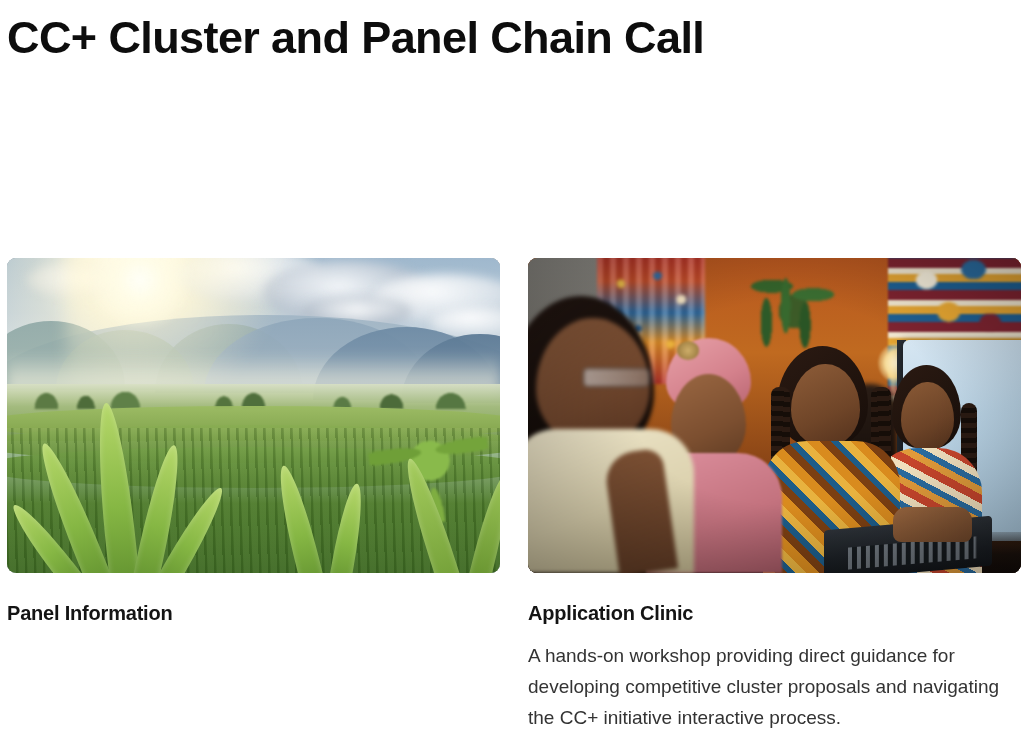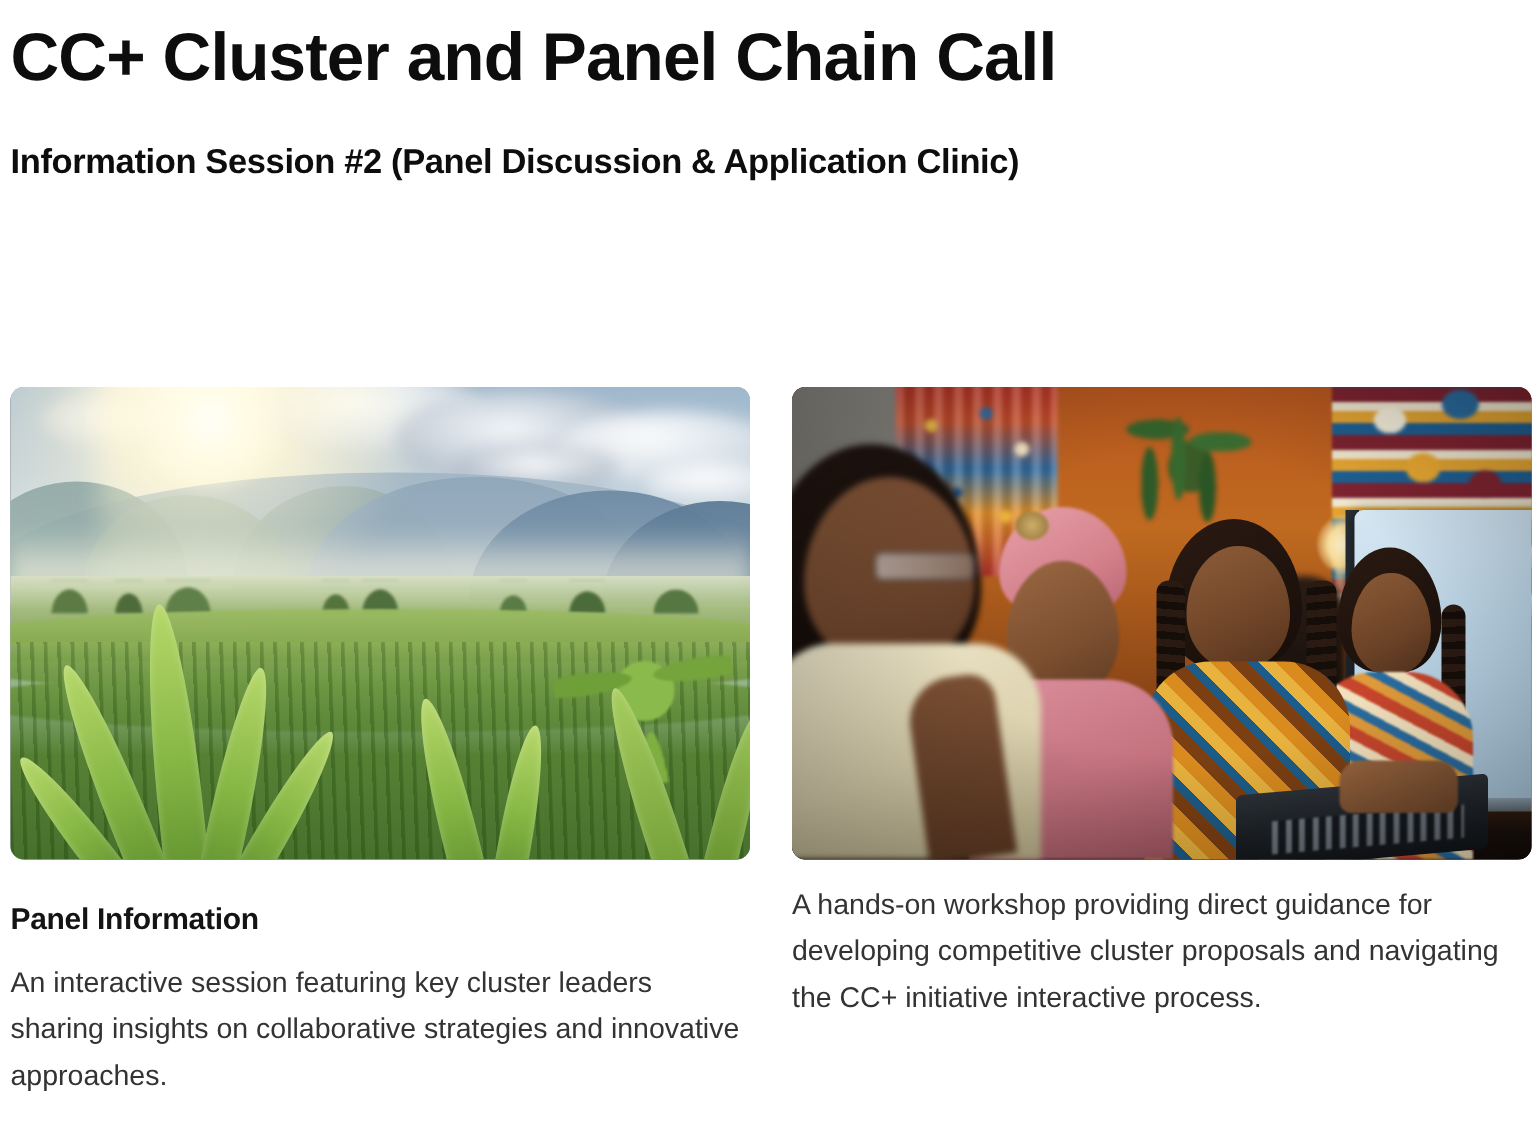--- a/index.html
+++ b/index.html
@@ -374,21 +374,20 @@
     position: absolute; inset: 0;
     background: radial-gradient(ellipse at 52% 46%, rgba(0,0,0,0) 42%, rgba(0,0,0,0.34) 100%);
   }
 </style>
 </head>
 <body>
 
 <div class="page">
 
   <h1 class="title">CC+ Cluster and Panel Chain Call</h1>
-  <h2 class="subtitle">Information Session #2 (Panel Discussion &amp; Application Clinic)</h2>
 
   <div class="cards">
 
     <div class="card">
       <div class="thumb">
         <div class="scene-farm">
           <div class="farm-sky"></div>
           <div class="cloud cl5"></div>
           <div class="cloud cl1"></div>
           <div class="cloud cl2"></div>
@@ -418,21 +417,20 @@
           <div class="leaf lf2"></div>
           <div class="leaf lf3"></div>
           <div class="leaf lf4"></div>
           <div class="leaf lf6"></div>
           <div class="leaf lf7"></div>
           <div class="leaf lf8"></div>
           <div class="leaf lf9"></div>
         </div>
       </div>
       <h4 class="card-title">Panel Information</h4>
-      <p class="card-body">An interactive session featuring key cluster leaders sharing insights on collaborative strategies and innovative approaches.</p>
     </div>
 
     <div class="card">
       <div class="thumb">
         <div class="scene-clinic">
           <div class="wall"></div>
           <div class="wall-left"></div>
           <div class="textile-a"></div>
           <div class="textile-b"></div>
           <div class="plant"></div>
@@ -473,17 +471,18 @@
             <div class="hair"></div>
             <div class="head"></div>
             <div class="glasses"></div>
             <div class="body-sh"></div>
             <div class="arm"></div>
           </div>
 
           <div class="vignette"></div>
         </div>
       </div>
+      <h4 class="card-title">Application Clinic</h4>
       <p class="card-body">A hands-on workshop providing direct guidance for developing competitive cluster proposals and navigating the CC+ initiative interactive process.</p>
     </div>
 
   </div>
 </div>
 
 </body></html>

